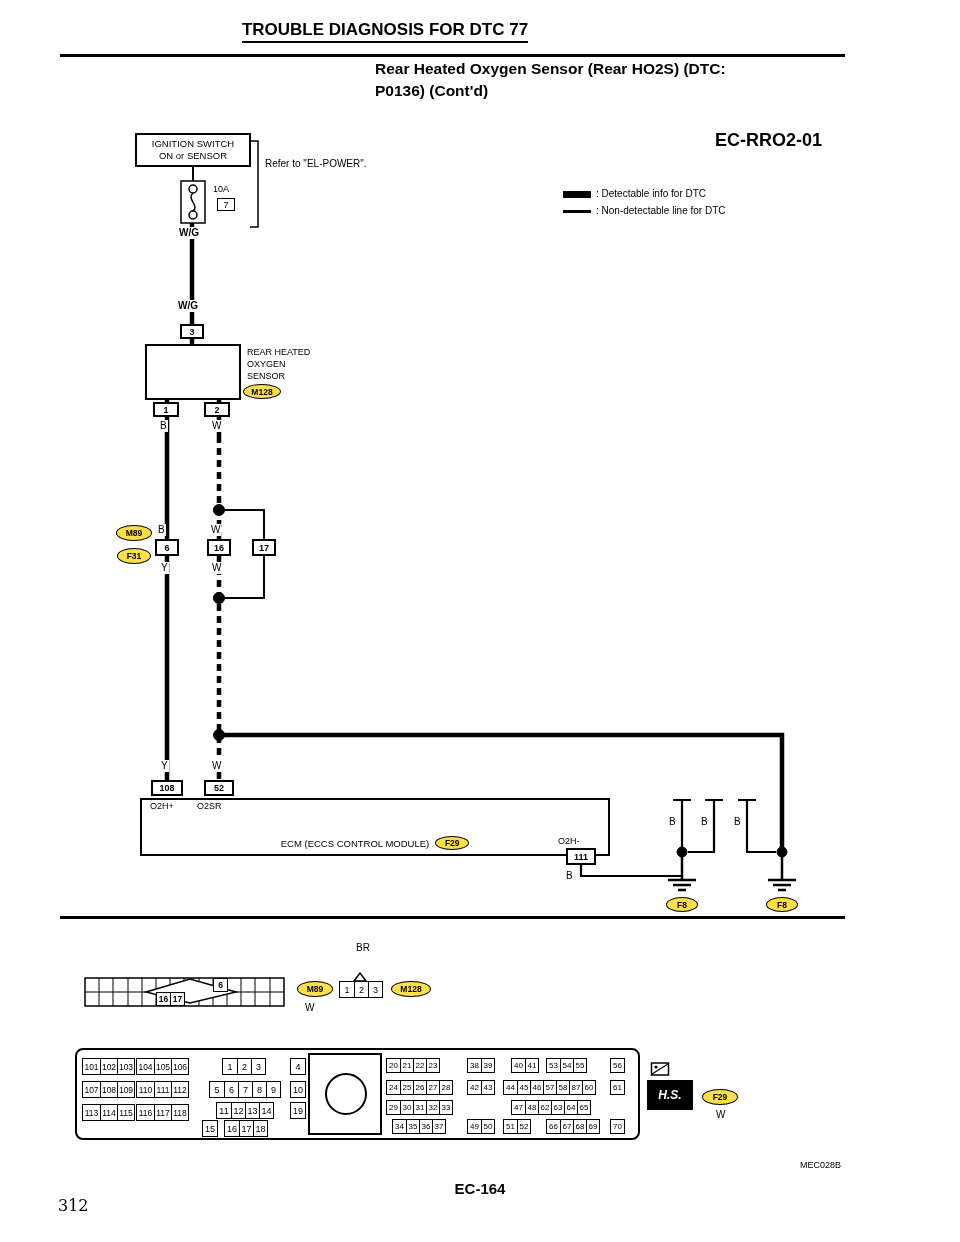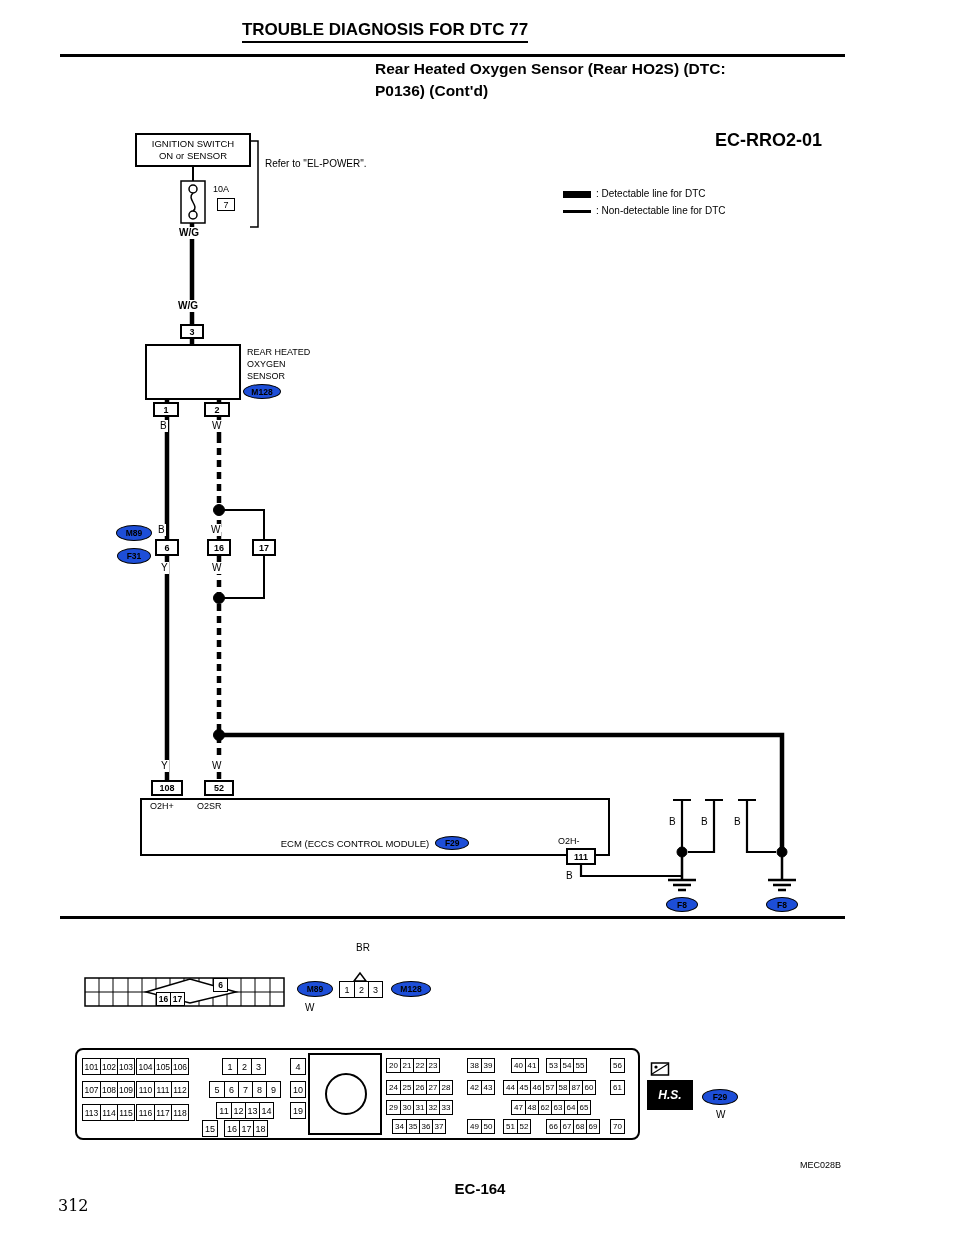--- a/index.html
+++ b/index.html
@@ -4,21 +4,21 @@
 <style>
   *{margin:0;padding:0;box-sizing:border-box}
   html,body{background:#fff}
   body{font-family:"Liberation Sans","DejaVu Sans",sans-serif;color:#000}
   .page{position:relative;width:960px;height:1242px;background:#fff;overflow:hidden}
   .abs{position:absolute}
   .lbl{position:absolute;font-size:10px;line-height:1.15;background:#fff;padding:0 1px;z-index:2;white-space:nowrap}
   .sm9{font-size:9px}
   .bold{font-weight:bold}
   .cbox{position:absolute;display:flex;align-items:center;justify-content:center;border:2px solid #000;background:#fff;font-size:9px;font-weight:bold;z-index:3;white-space:nowrap}
-  .oval{position:absolute;display:flex;align-items:center;justify-content:center;border:1.8px solid #000;border-radius:50%;background:#1d4ed8;font-size:8.5px;font-weight:bold;z-index:3;white-space:nowrap}
+  .oval{position:absolute;display:flex;align-items:center;justify-content:center;border:1.8px solid #000;border-radius:50%;background:#fde047;font-size:8.5px;font-weight:bold;z-index:3;white-space:nowrap}
   .rule{position:absolute;background:#000}
   .pingroup{position:absolute;display:flex;border:1.5px solid #000;background:#fff;z-index:2}
   .pincell{display:flex;align-items:center;justify-content:center;border-left:1px solid #000;background:#fff}
   .pingroup .pincell:first-child{border-left:none}
   .lg .pincell{width:17px;height:15px;font-size:8.5px}
   .md .pincell{width:14px;height:15px;font-size:9px}
   .sm .pincell{width:13px;height:13px;font-size:8px}
   svg.wires{position:absolute;left:0;top:0;z-index:1}
   .swatch{display:inline-block;background:#000;margin-right:5px;vertical-align:middle}
 </style>
@@ -29,21 +29,21 @@
 
   <div class="abs" style="left:0;top:20px;width:770px;text-align:center;z-index:2">
     <span style="font-size:17px;font-weight:bold;border-bottom:2.5px solid #000;padding-bottom:2px">TROUBLE DIAGNOSIS FOR DTC 77</span>
   </div>
   <div class="rule" style="left:60px;top:54px;width:785px;height:3px"></div>
   <div class="abs bold" style="left:375px;top:60px;font-size:15.5px;z-index:2">Rear Heated Oxygen Sensor (Rear HO2S) (DTC:</div>
   <div class="abs bold" style="left:375px;top:82px;font-size:15.5px;z-index:2">P0136) (Cont'd)</div>
   <div class="abs bold" style="left:715px;top:130px;font-size:18px;z-index:2">EC-RRO2-01</div>
 
   <div class="abs" style="left:563px;top:188px;font-size:10px;z-index:2">
-    <span class="swatch" style="width:28px;height:7px"></span><span>: Detectable line for DTC</span>
+    <span class="swatch" style="width:28px;height:7px"></span><span>: Detectable info for DTC</span>
   </div>
   <div class="abs" style="left:563px;top:205px;font-size:10px;z-index:2">
     <span class="swatch" style="width:28px;height:2.5px"></span><span>: Non-detectable line for DTC</span>
   </div>
 
   <svg class="wires" width="960" height="1242" viewBox="0 0 960 1242">
     <g stroke="#000" fill="none">
       <path d="M193,167 V181" stroke-width="2"></path>
       <rect x="181" y="181" width="24" height="42" stroke-width="1.5"></rect>
       <circle cx="193" cy="189" r="4" stroke-width="1.5" fill="#fff"></circle>

